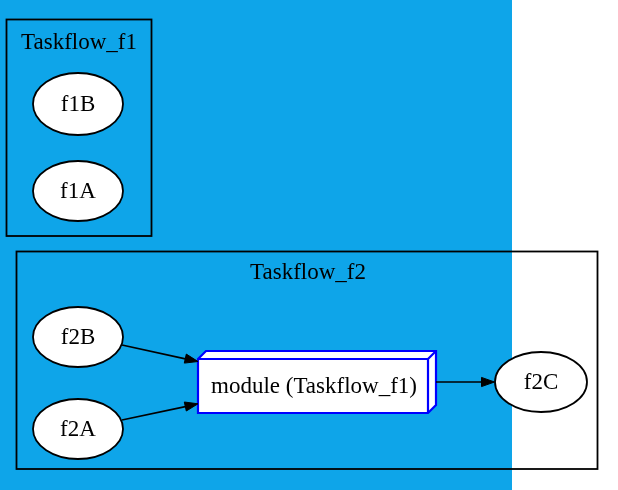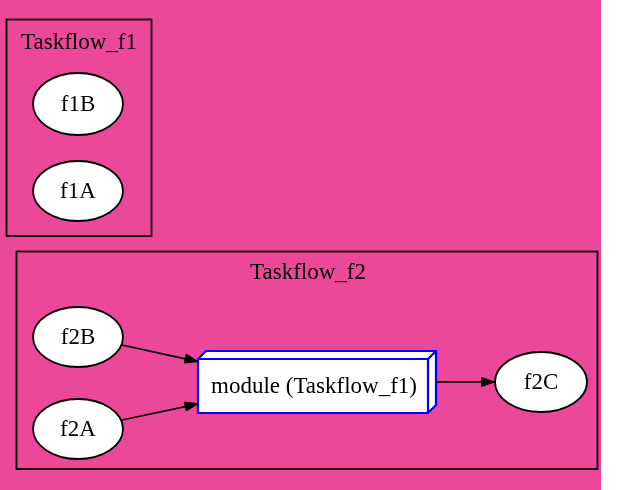--- a/index.html
+++ b/index.html
@@ -1,16 +1,16 @@
 <!DOCTYPE html>
 <html><head>
 <meta charset="utf-8">
 <style>
   html, body { margin: 0; padding: 0; background: #ffffff; }
-  .stage { width: 601px; height: 490px; background: #ec4899; position: relative; }
+  .stage { width: 512px; height: 490px; background: #0ea5e9; position: relative; }
   svg { display: block; }
   text.dlabel {
     font-family: "Liberation Serif", "DejaVu Serif", serif;
     font-size: 23px;
     fill: #000000;
     text-anchor: middle;
   }
   .cluster-border { fill: none; stroke: #000000; stroke-width: 1.8; }
   .node-ellipse  { fill: #ffffff; stroke: #000000; stroke-width: 1.8; }
   .edge-line     { fill: none; stroke: #000000; stroke-width: 1.7; }

